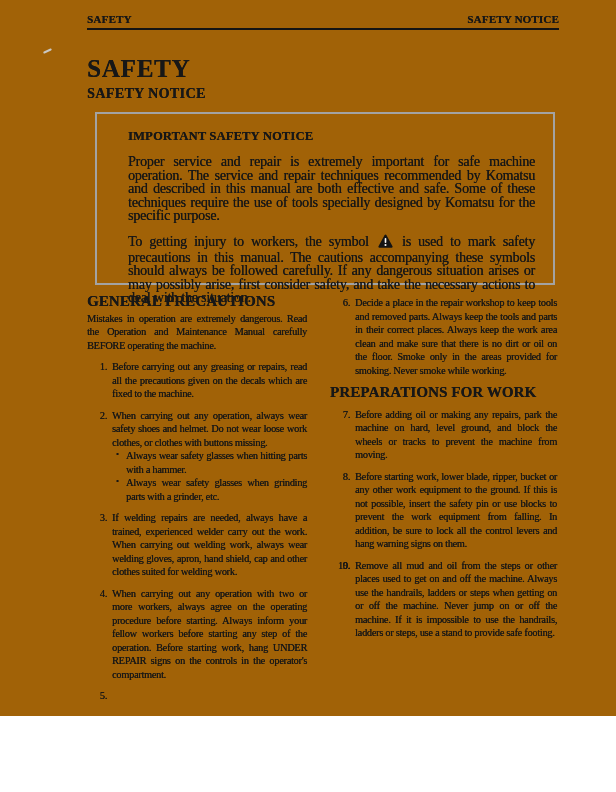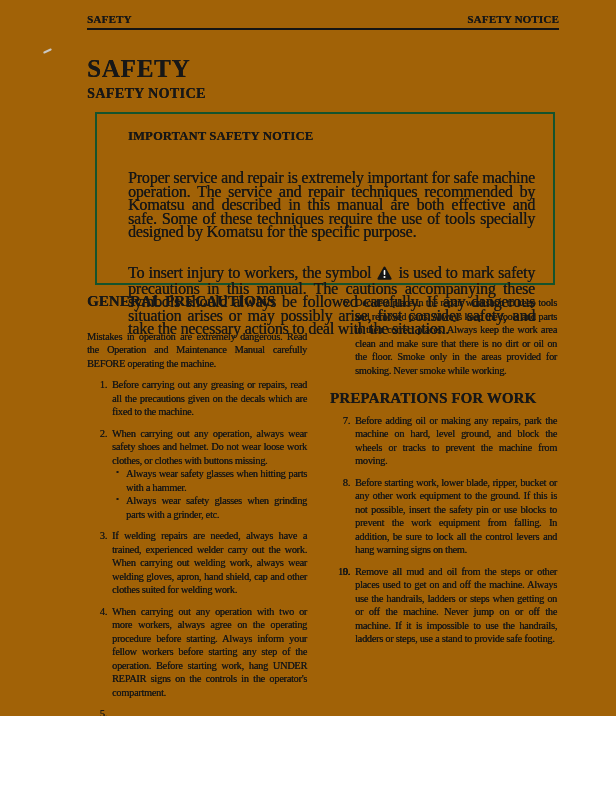--- a/index.html
+++ b/index.html
@@ -16,44 +16,44 @@
     border-bottom:2.5px solid #141414; padding-bottom:3px;
     font-size:11px; font-weight:700; letter-spacing:0.2px;
   }
   
   .title-block { position:absolute; left:87px; top:56px; }
   .page-title { font-size:25px; font-weight:700; letter-spacing:0.8px; line-height:1.05; }
   .page-subtitle { font-size:14px; font-weight:700; letter-spacing:0.4px; margin-top:4px; }
   
   .notice-box {
     position:absolute; left:95px; top:112px; width:460px; height:173px;
-    border:2px solid #14532d; box-sizing:border-box;
+    border:2px solid #a3a3a3; box-sizing:border-box;
     padding:15px 18px 0 31px;
   }
   .notice-heading { font-size:12.5px; font-weight:700; letter-spacing:0.2px; }
   .notice-para {
-    margin-top:27px; font-size:16px; line-height:13.6px;
+    margin-top:11px; font-size:14px; line-height:13.6px;
     text-align:justify; letter-spacing:-0.2px;
   }
   .warning-icon { display:inline-block; vertical-align:-2px; margin:0 2px; }
   
   .columns {
     position:absolute; left:87px; top:295px; width:470px;
     display:flex; gap:23px;
     font-size:10.3px; line-height:13.5px; letter-spacing:-0.25px;
   }
   .col-left  { width:220px; }
   .col-right { width:227px; }
   .section-heading { font-size:15px; font-weight:700; letter-spacing:0.1px; }
-  .intro { margin-top:21px; text-align:justify; }
+  .intro { margin-top:3px; text-align:justify; }
   .item { position:relative; padding-left:25px; margin-top:8px; text-align:justify; }
   .item .num { position:absolute; left:0; top:0; width:20px; text-align:right; }
   .bullet { position:relative; padding-left:14px; text-align:justify; }
   .bullet .b { position:absolute; left:4px; top:-1px; font-size:8px; }
-  .prep-heading { margin-top:15px; }
+  .prep-heading { margin-top:9px; }
   .col-right .item.first { margin-top:1px; }
   
   .page-number {
     position:absolute; right:61px; top:784px;
     font-size:17px; letter-spacing:0.5px; color:#141414;
   }
   
   .artifact { position:absolute; left:43px; top:50px; width:9px; height:2px;
     background:#c9c7c2; transform:rotate(-25deg); border-radius:2px; }
 </style>
@@ -70,21 +70,21 @@
 
   <div class="title-block">
     <div class="page-title">SAFETY</div>
     <div class="page-subtitle">SAFETY NOTICE</div>
   </div>
 
   <div class="notice-box">
     <div class="notice-heading">IMPORTANT SAFETY NOTICE</div>
     <div class="notice-para">Proper service and repair is extremely important for safe machine operation. The service and repair techniques recommended by Komatsu and described in this manual are both effective and safe. Some of these techniques require the use of tools specially designed by Komatsu for the specific purpose.</div>
     <div class="notice-para">
-      <span>To insert injury to workers, the symbol</span>
+      <span>To getting injury to workers, the symbol</span>
       <span class="warning-icon"><svg width="15" height="14" viewBox="0 0 24 22">
             <path d="M10.6 1.4 L0.8 19.2 a1.6 1.6 0 0 0 1.4 2.4 h19.6 a1.6 1.6 0 0 0 1.4 -2.4 L13.4 1.4 a1.6 1.6 0 0 0 -2.8 0 Z" fill="#141414"></path>
             <rect x="10.7" y="6.2" width="2.6" height="8" rx="1.2" fill="#fbfaf7"></rect>
             <circle cx="12" cy="17.4" r="1.7" fill="#fbfaf7"></circle>
           </svg></span>
       <span>is used to mark safety precautions in this manual. The cautions accompanying these symbols should always be followed carefully. If any dangerous situation arises or may possibly arise, first consider safety, and take the necessary actions to deal with the situation.</span>
     </div>
   </div>
 
   <div class="columns">

